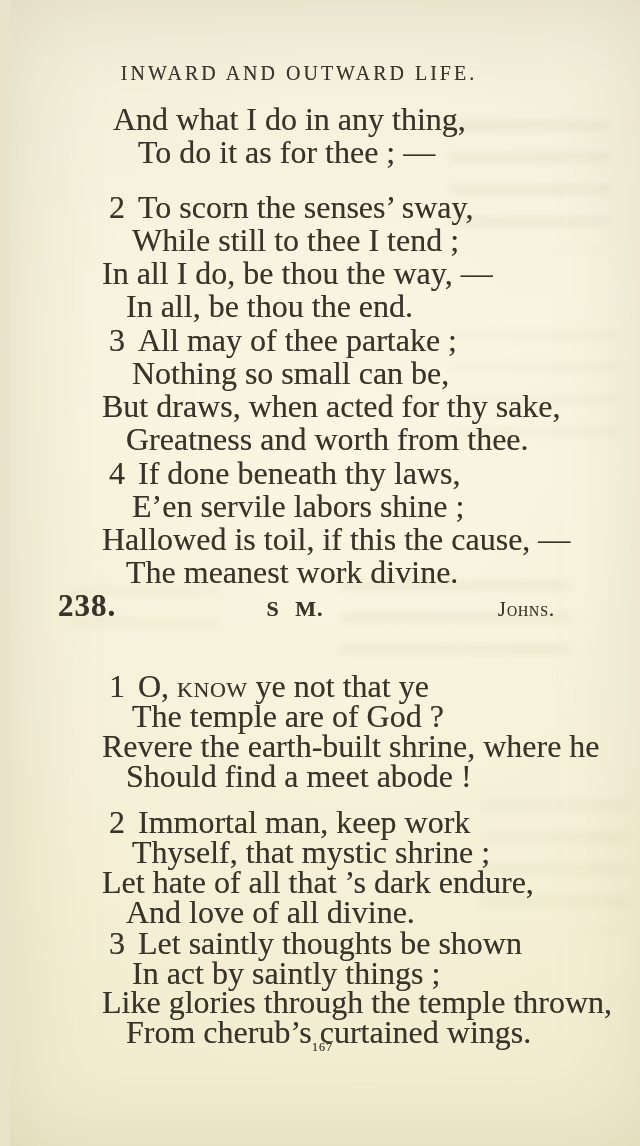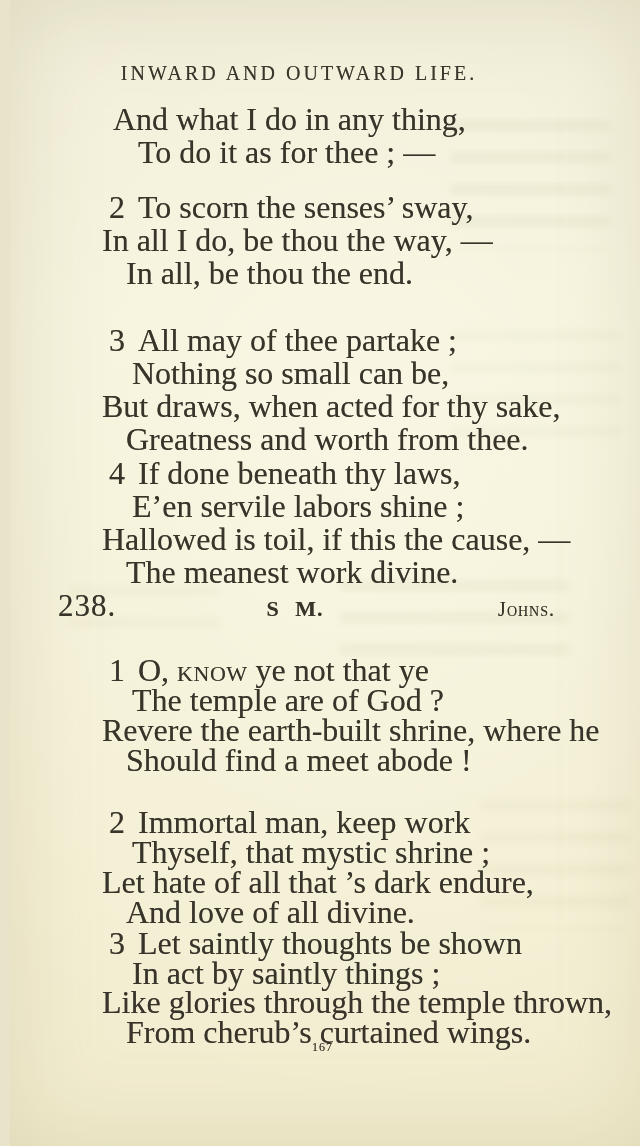--- a/index.html
+++ b/index.html
@@ -39,21 +39,21 @@
   .ln-first  { padding-left: 7px; }
   .ln-second { padding-left: 30px; }
   .ln-flush  { padding-left: 0; }
   .ln-fourth { padding-left: 24px; }
   .vnum { display: inline-block; width: 29px; }
 
   .smallcaps { font-variant: small-caps; letter-spacing: 0.5px; }
 
   .hymn-number {
     position: absolute; top: 589px; left: 48px;
-    font-size: 31px; line-height: 34px; font-weight: normal;
+    font-size: 31px; line-height: 34px; font-weight: bold;
     letter-spacing: 1px;
   }
   .hymn-meter {
     position: absolute; top: 596px; left: 0; width: 570px;
     text-align: center;
     font-size: 22px; line-height: 26px; font-weight: bold;
     word-spacing: 9px; letter-spacing: 1px;
   }
   .hymn-attribution {
     position: absolute; top: 597px; left: 300px; width: 245px;
@@ -105,20 +105,21 @@
 
   <div class="running-head ink">INWARD AND OUTWARD LIFE.</div>
 
   <div class="stanza" style="top:103px">
     <div class="line ink ln-cont1">And what I do in any thing,</div>
     <div class="line ink ln-cont2">To do it as for thee ; —</div>
   </div>
 
   <div class="stanza" style="top:191px">
     <div class="line ink ln-first"><span class="vnum">2</span><span>To scorn the senses’ sway,</span></div>
+    <div class="line ink ln-second">While still to thee I tend ;</div>
     <div class="line ink ln-flush">In all I do, be thou the way, —</div>
     <div class="line ink ln-fourth">In all, be thou the end.</div>
   </div>
 
   <div class="stanza" style="top:324px">
     <div class="line ink ln-first"><span class="vnum">3</span><span>All may of thee partake ;</span></div>
     <div class="line ink ln-second">Nothing so small can be,</div>
     <div class="line ink ln-flush">But draws, when acted for thy sake,</div>
     <div class="line ink ln-fourth">Greatness and worth from thee.</div>
   </div>
@@ -127,21 +128,21 @@
     <div class="line ink ln-first"><span class="vnum">4</span><span>If done beneath thy laws,</span></div>
     <div class="line ink ln-second">E’en servile labors shine ;</div>
     <div class="line ink ln-flush">Hallowed is toil, if this the cause, —</div>
     <div class="line ink ln-fourth">The meanest work divine.</div>
   </div>
 
   <div class="hymn-number ink">238.</div>
   <div class="hymn-meter ink">S M.</div>
   <div class="hymn-attribution ink">Johns.</div>
 
-  <div class="stanza h2" style="top:655px">
+  <div class="stanza h2" style="top:671px">
     <div class="line ink ln-first"><span class="vnum">1</span><span><span>O, </span><span class="smallcaps">know</span><span> ye not that ye</span></span></div>
     <div class="line ink ln-second">The temple are of God ?</div>
     <div class="line ink ln-flush">Revere the earth-built shrine, where he</div>
     <div class="line ink ln-fourth">Should find a meet abode !</div>
   </div>
 
   <div class="stanza h2" style="top:807px">
     <div class="line ink ln-first"><span class="vnum">2</span><span>Immortal man, keep work</span></div>
     <div class="line ink ln-second">Thyself, that mystic shrine ;</div>
     <div class="line ink ln-flush">Let hate of all that ’s dark endure,</div>

